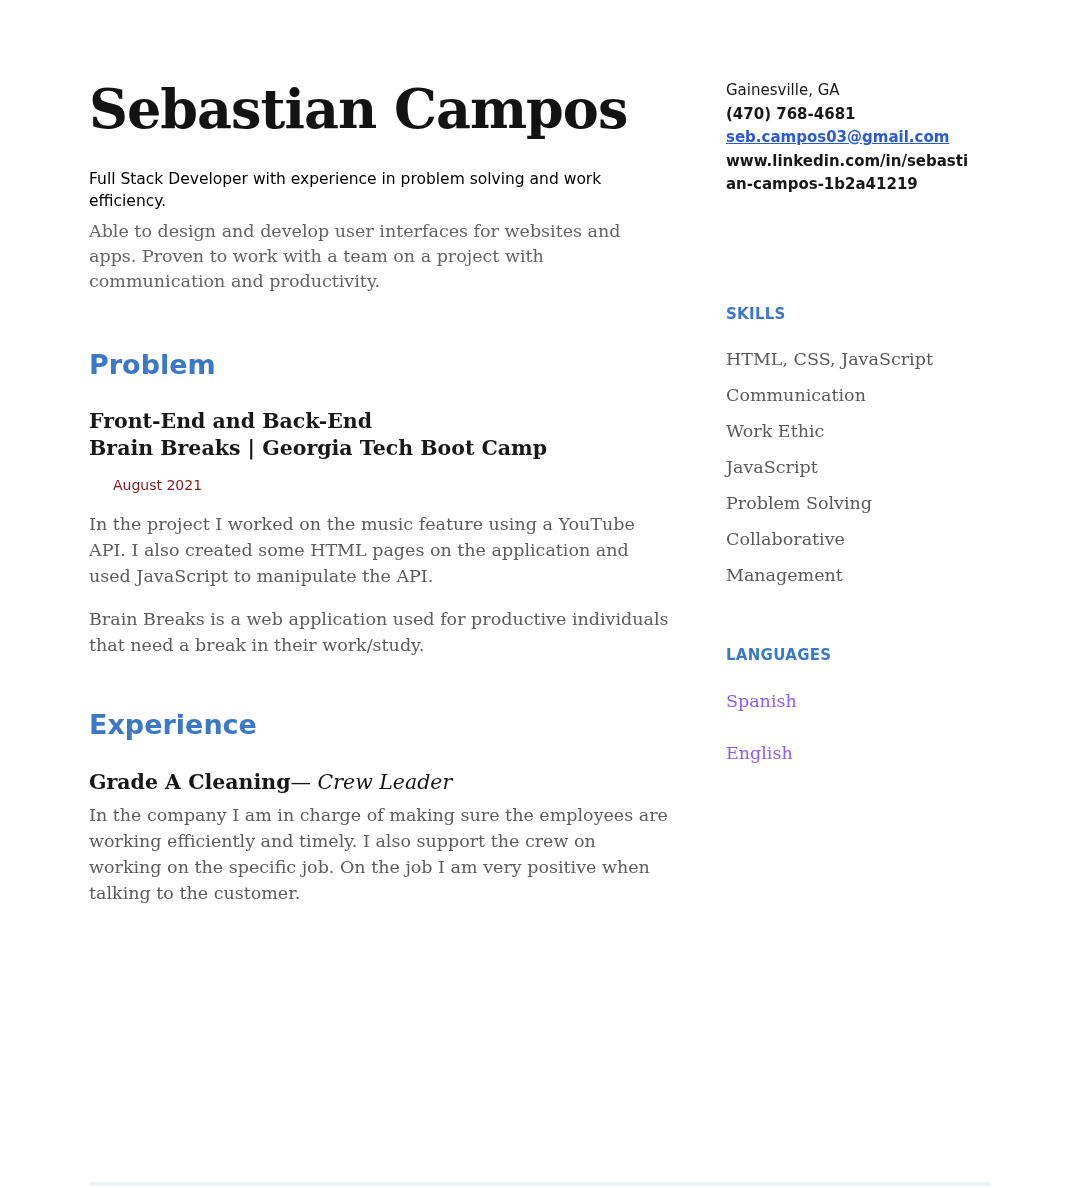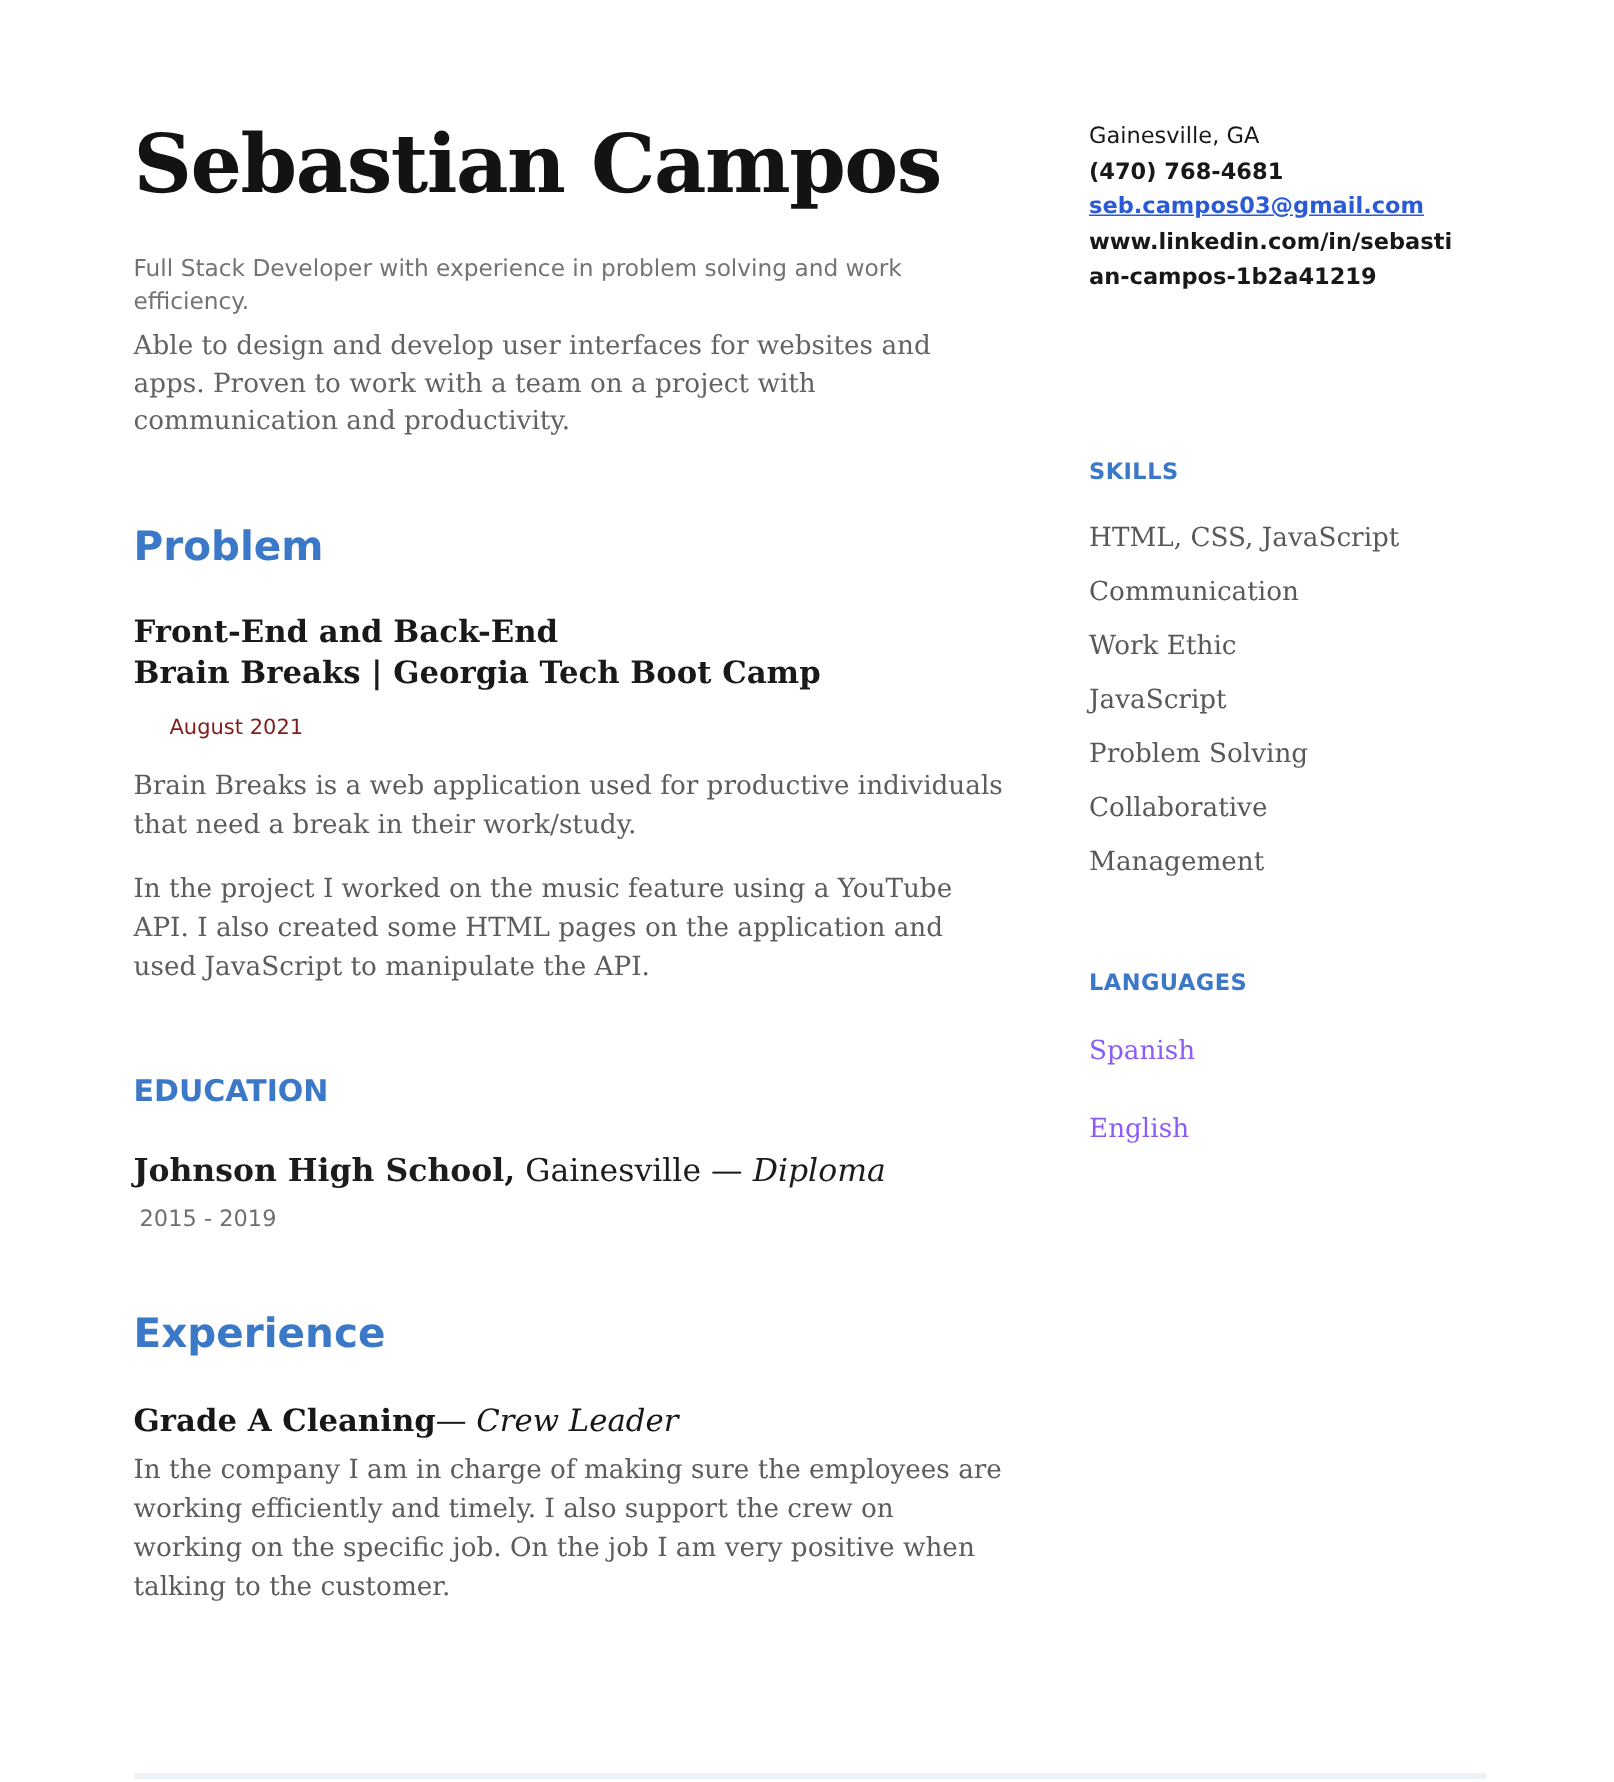--- a/index.html
+++ b/index.html
@@ -26,21 +26,21 @@
     font-size: 54px;
     line-height: 70px;
     letter-spacing: -1px;
     color: #131313;
     margin-bottom: 24px;
     white-space: nowrap;
   }
   .tagline {
     font-size: 15.5px;
     line-height: 22px;
-    color: #737373;
+    color: #000000;
     margin-bottom: 7px;
   }
   .summary {
     font-family: "DejaVu Serif", serif;
     font-size: 17.5px;
     line-height: 25px;
     color: #636363;
     max-width: 548px;
   }
   .h2 {
@@ -171,35 +171,25 @@
 
       <div class="summary">Able to design and develop user interfaces for websites and apps. Proven to work with a team on a project with communication and productivity.</div>
 
       <div class="section-projects">
         <h2 class="h2">Problem</h2>
 
         <div>
           <div class="proj-title">Front-End and Back-End</div>
           <div class="proj-title">Brain Breaks | Georgia Tech Boot Camp</div>
           <div class="proj-date">August 2021</div>
+          <p class="body-p">In the project I worked on the music feature using a YouTube API. I also created some HTML pages on the application and used JavaScript to manipulate the API.</p>
           <p class="body-p">Brain Breaks is a web application used for productive individuals that need a break in their work/study.</p>
-          <p class="body-p">In the project I worked on the music feature using a YouTube API. I also created some HTML pages on the application and used JavaScript to manipulate the API.</p>
         </div>
       </div>
 
-      <div class="section-education">
-        <h3 class="h3">EDUCATION</h3>
-        <div class="edu-line">
-          <span class="bold">Johnson High School,</span>
-          <span>Gainesville</span>
-          <span>—</span>
-          <span class="italic">Diploma</span>
-        </div>
-        <div class="edu-years">2015 - 2019</div>
-      </div>
 
       <div class="section-experience">
         <h2 class="h2">Experience</h2>
         <div class="job-line"><span class="bold">Grade A Cleaning</span><span>—</span> <span class="italic">Crew Leader</span></div>
         <p class="body-p">In the company I am in charge of making sure the employees are working efficiently and timely. I also support the crew on working on the specific job. On the job I am very positive when talking to the customer.</p>
       </div>
 
     </div>
 
     <div class="col-right">

